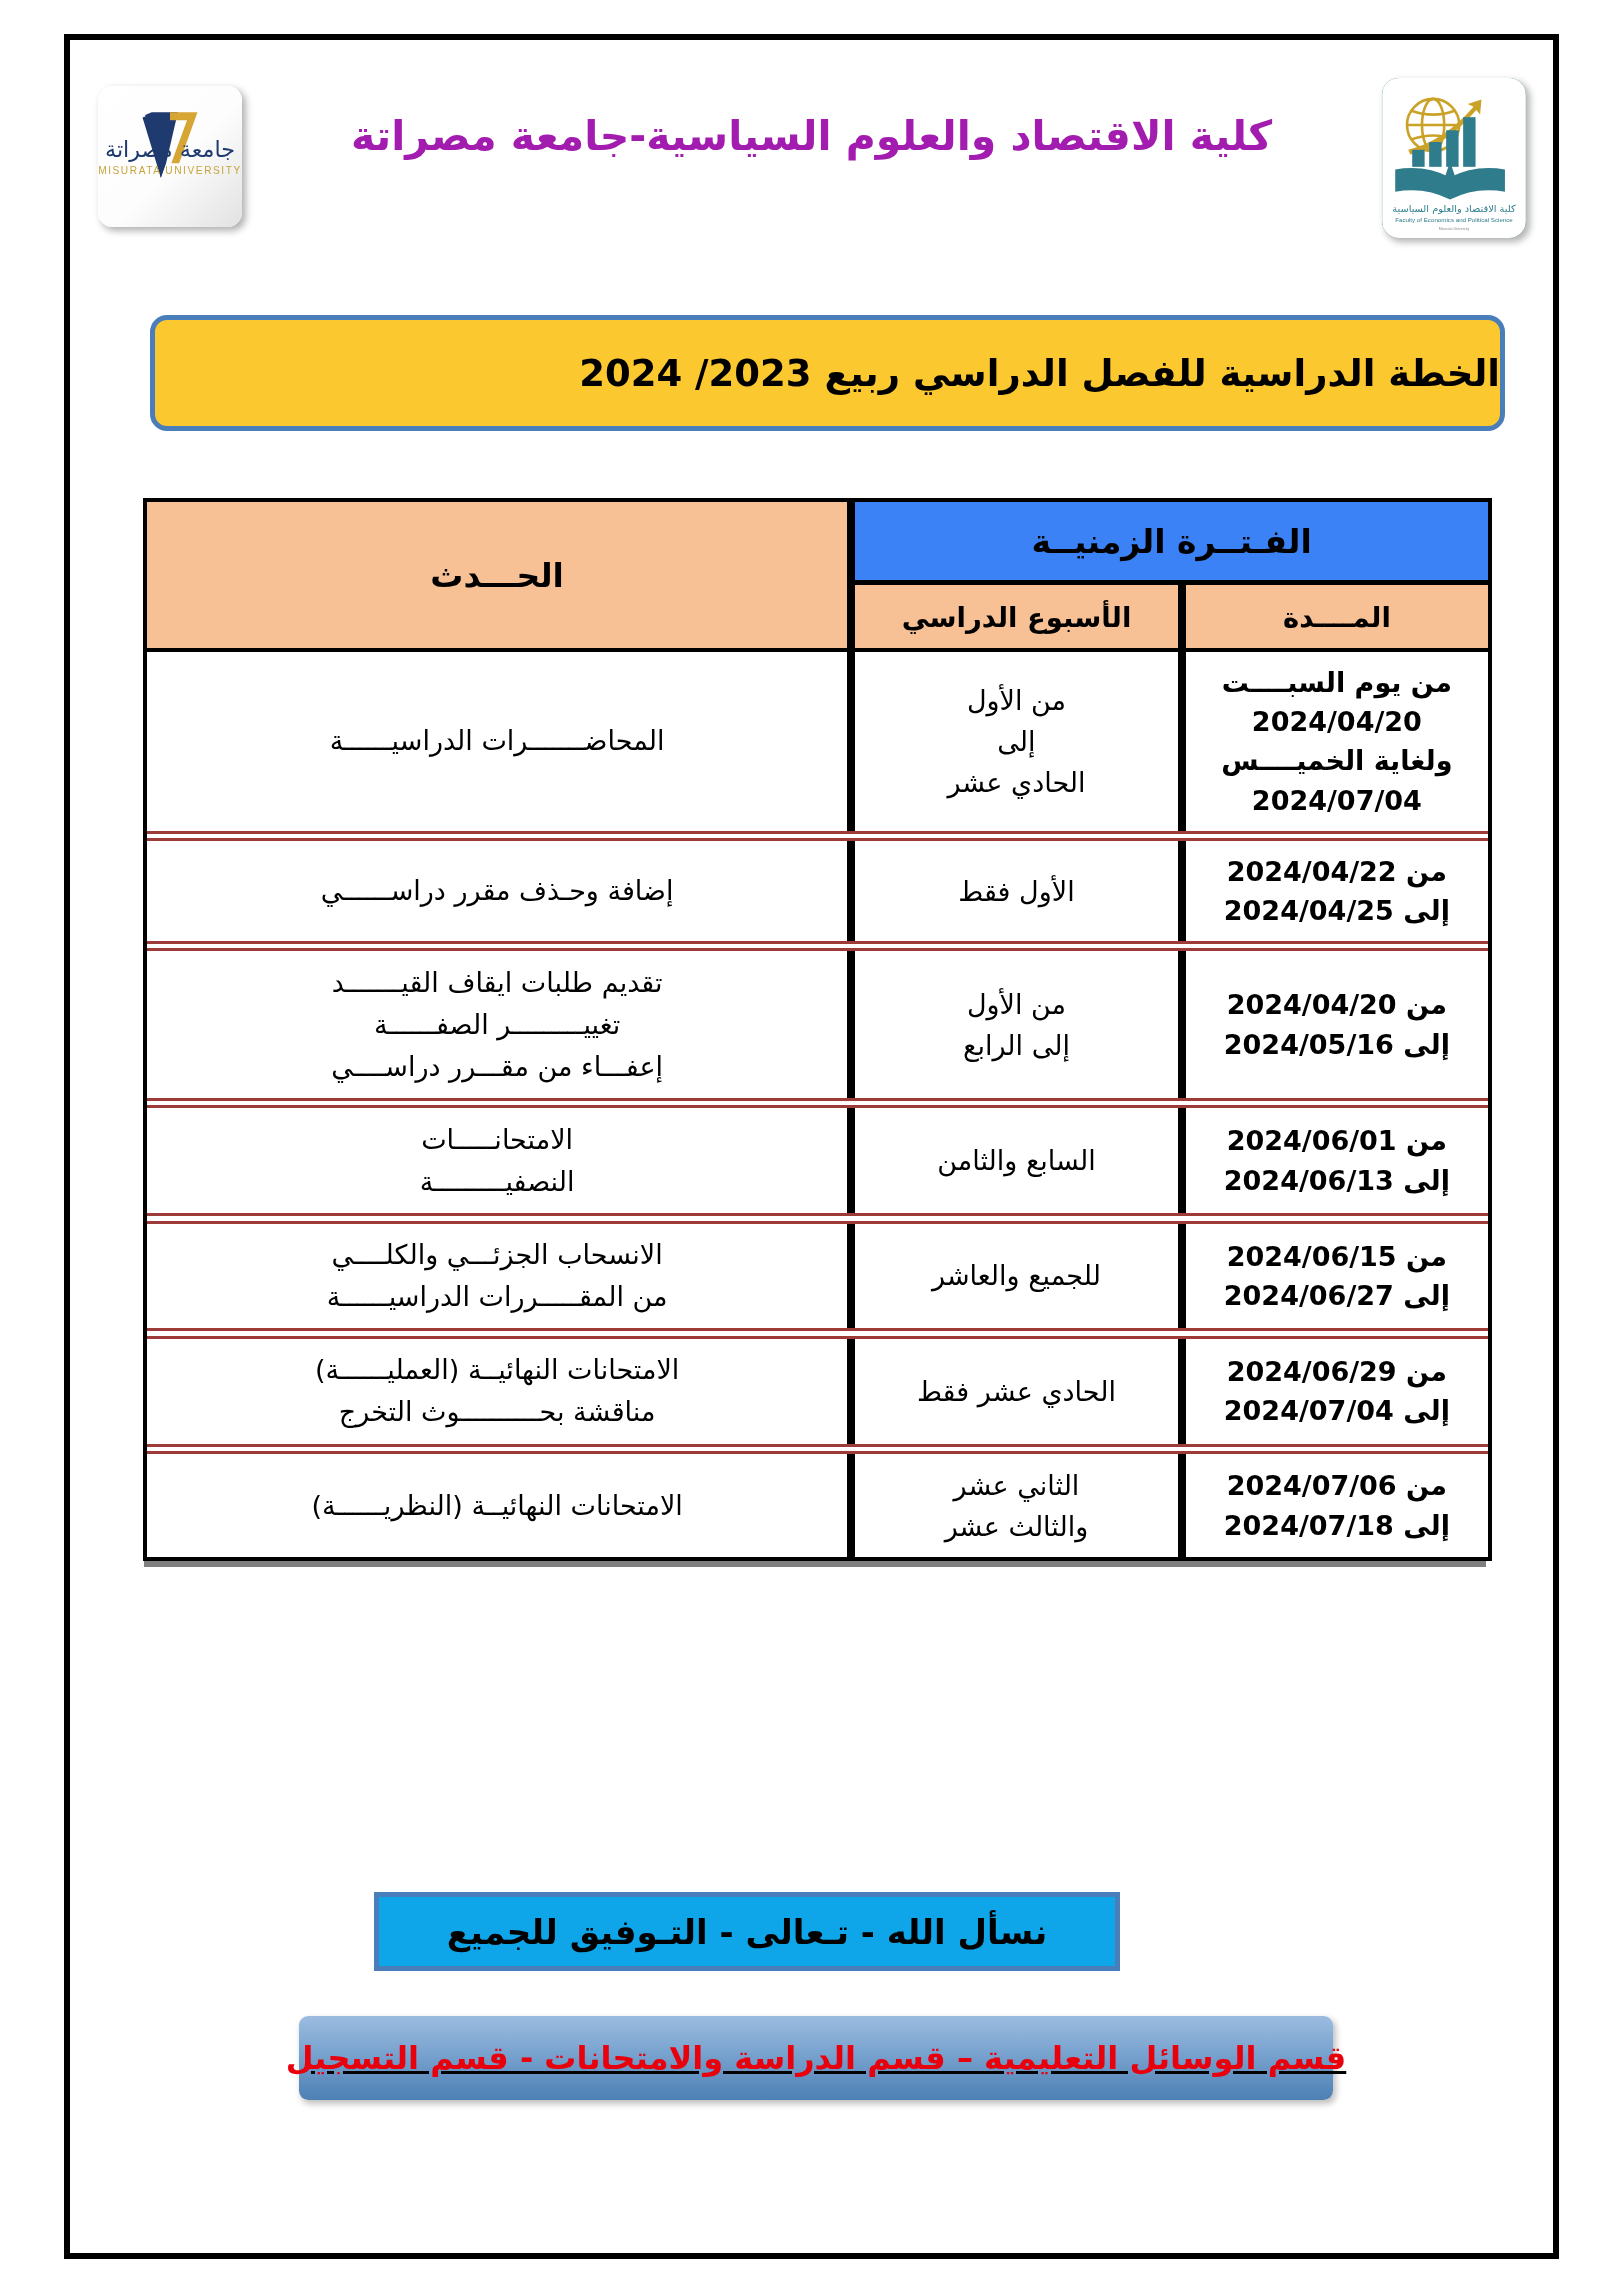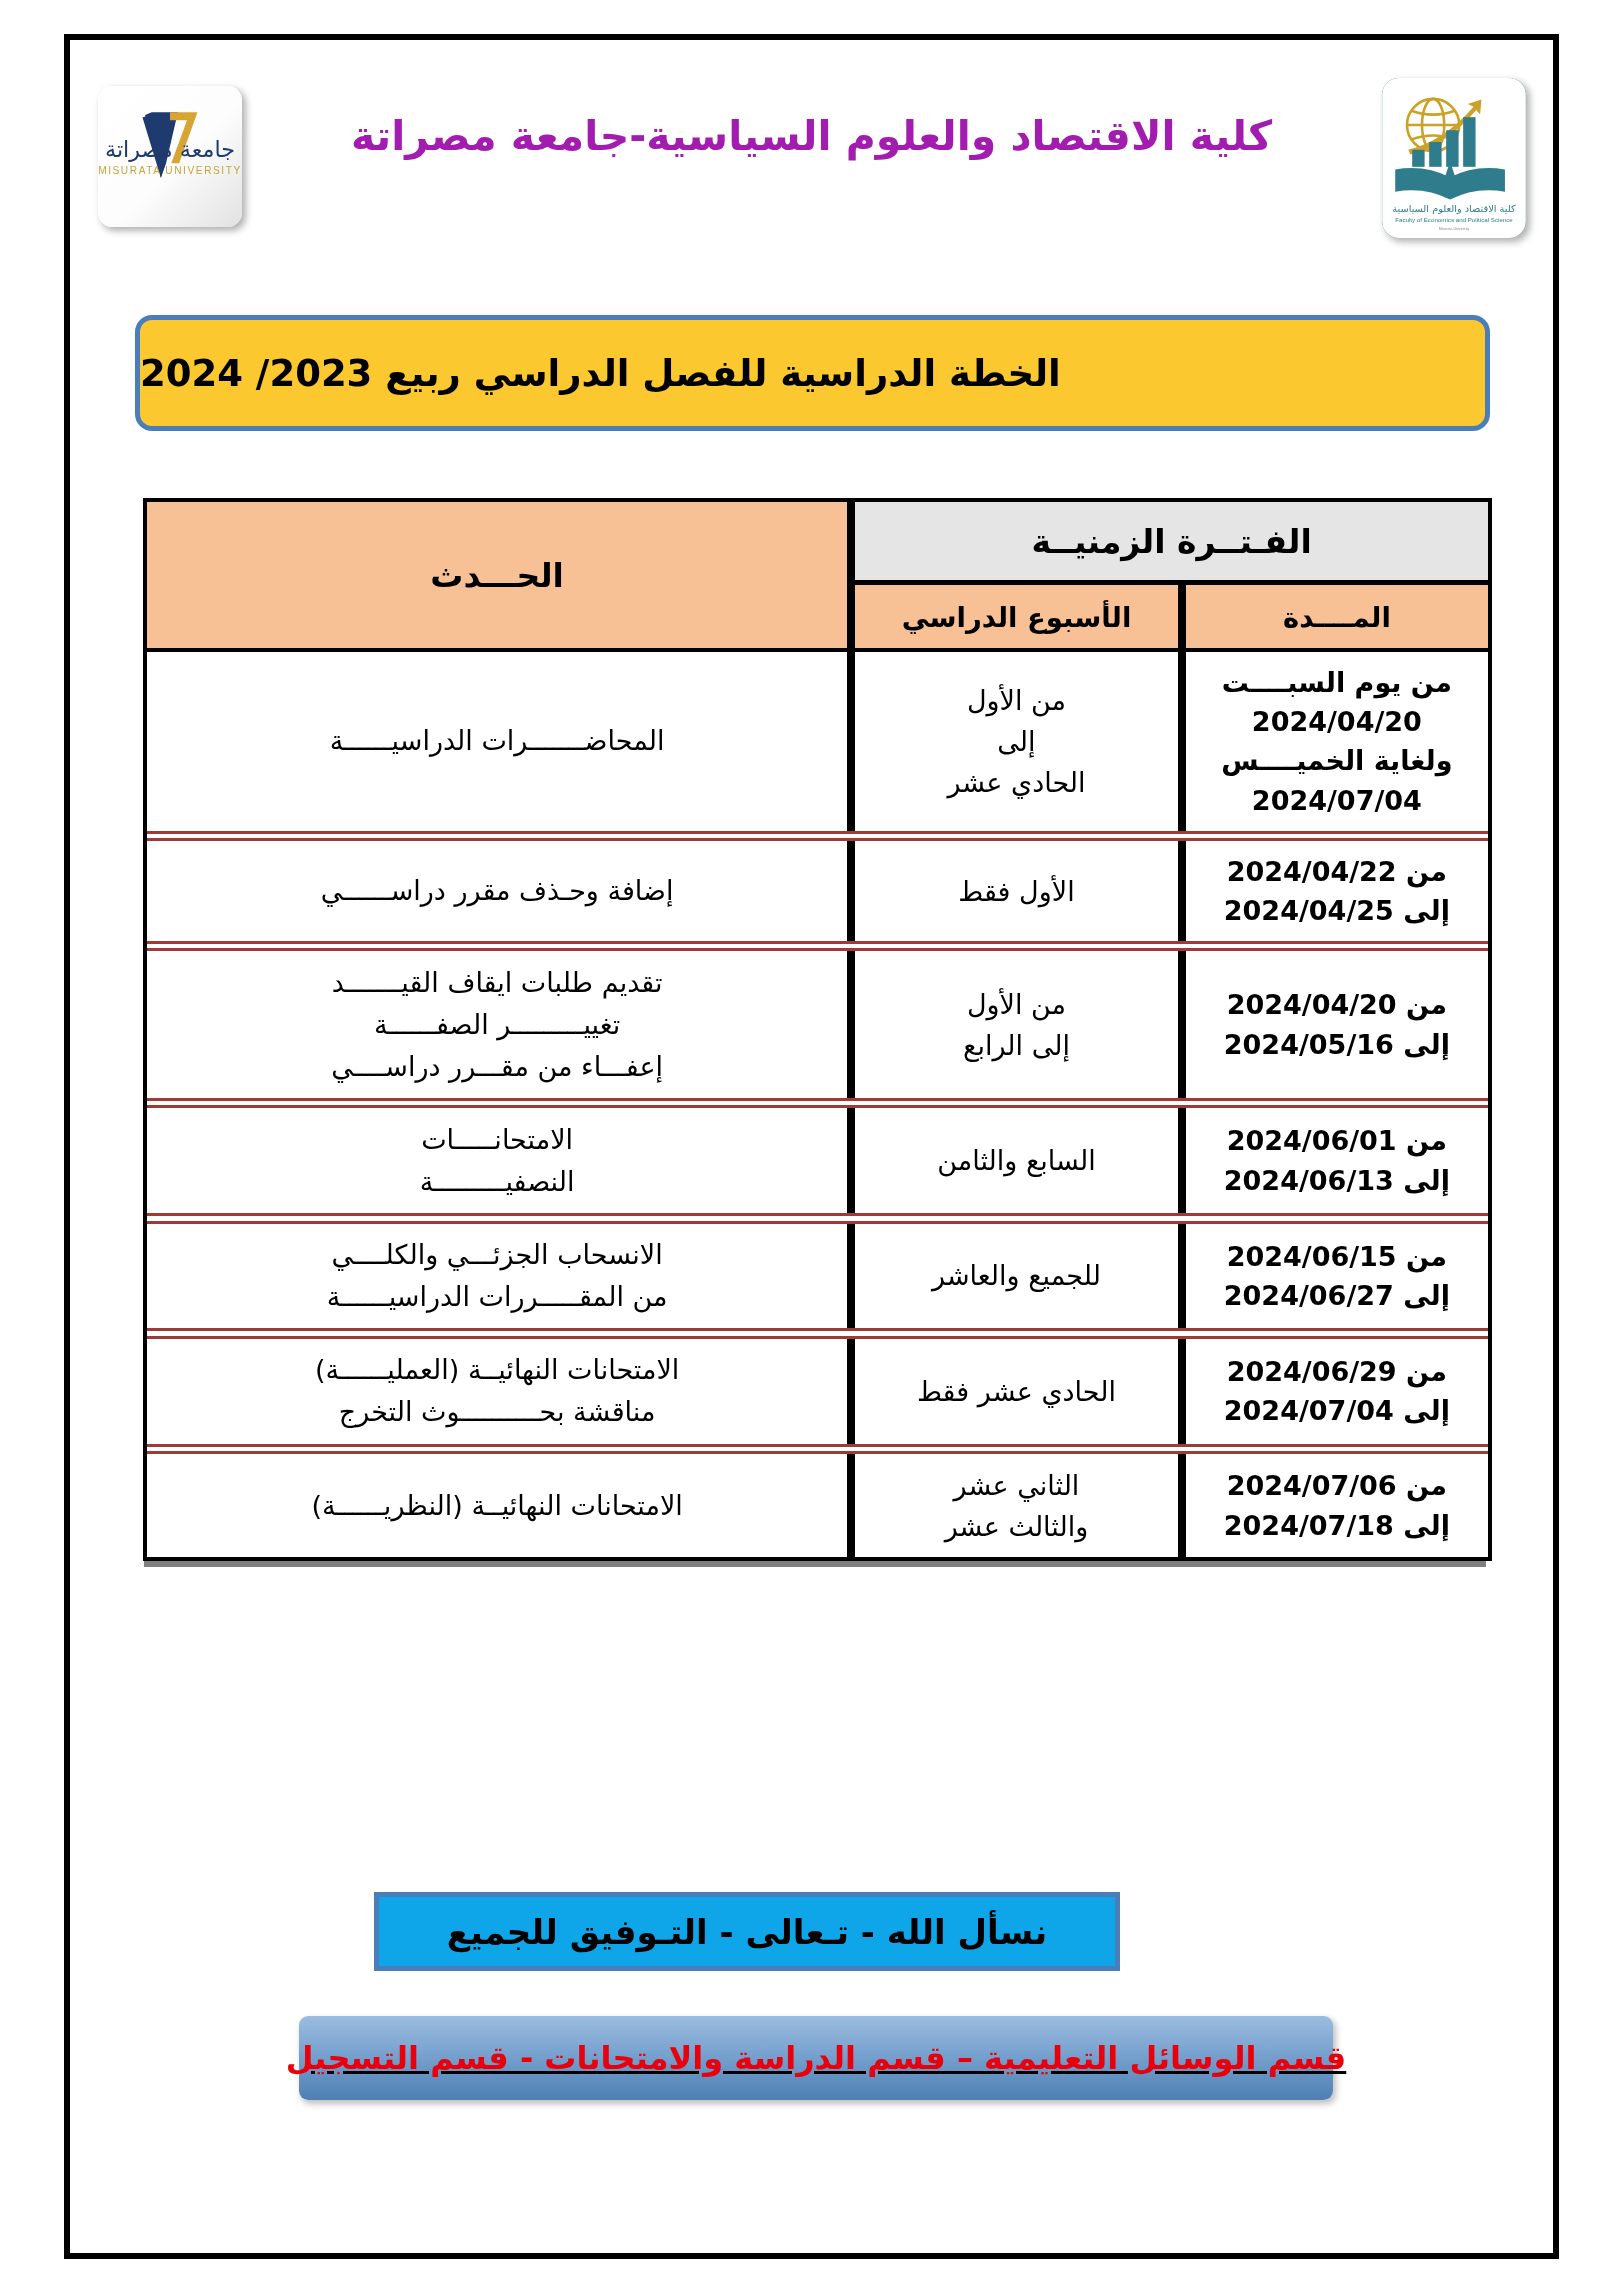--- a/index.html
+++ b/index.html
@@ -69,31 +69,31 @@
     font-weight: bold;
     color: #a21caf;
     letter-spacing: -0.7px;
     line-height: 1.2;
     font-family: "DejaVu Sans", "Liberation Sans", sans-serif;
   }
 
   
   .title-banner {
     position: absolute;
-    left: 65px;
+    left: 80px;
     top: 275px;
     width: 1355px;
     height: 116px;
     background: #FCC82F;
     border: 5.9px solid #4A7EBB;
     border-radius: 17px;
     box-sizing: border-box;
     display: flex;
     align-items: center;
-    justify-content: flex-end;
+    justify-content: flex-start;
   }
   .title-banner-text {
     font-size: 37px;
     font-weight: bold;
     color: #000000;
     letter-spacing: -0.7px;
     font-family: "DejaVu Sans", "Liberation Sans", sans-serif;
     white-space: nowrap;
   }
 
@@ -113,21 +113,21 @@
   }
   table.cal th, table.cal td {
     box-sizing: border-box;
     vertical-align: middle;
     text-align: center;
     color: #000;
   }
 
   
   .th-period {
-    background: #e5e5e5;
+    background: #3b82f6;
     border: 4.6px solid #000;
     border-bottom: 3.3px solid #000;
     height: 85px;
     font-size: 33px;
     font-weight: bold;
     letter-spacing: -0.7px;
   }
   .th-event {
     background: #F7C095;
     border: 4.6px solid #000;

